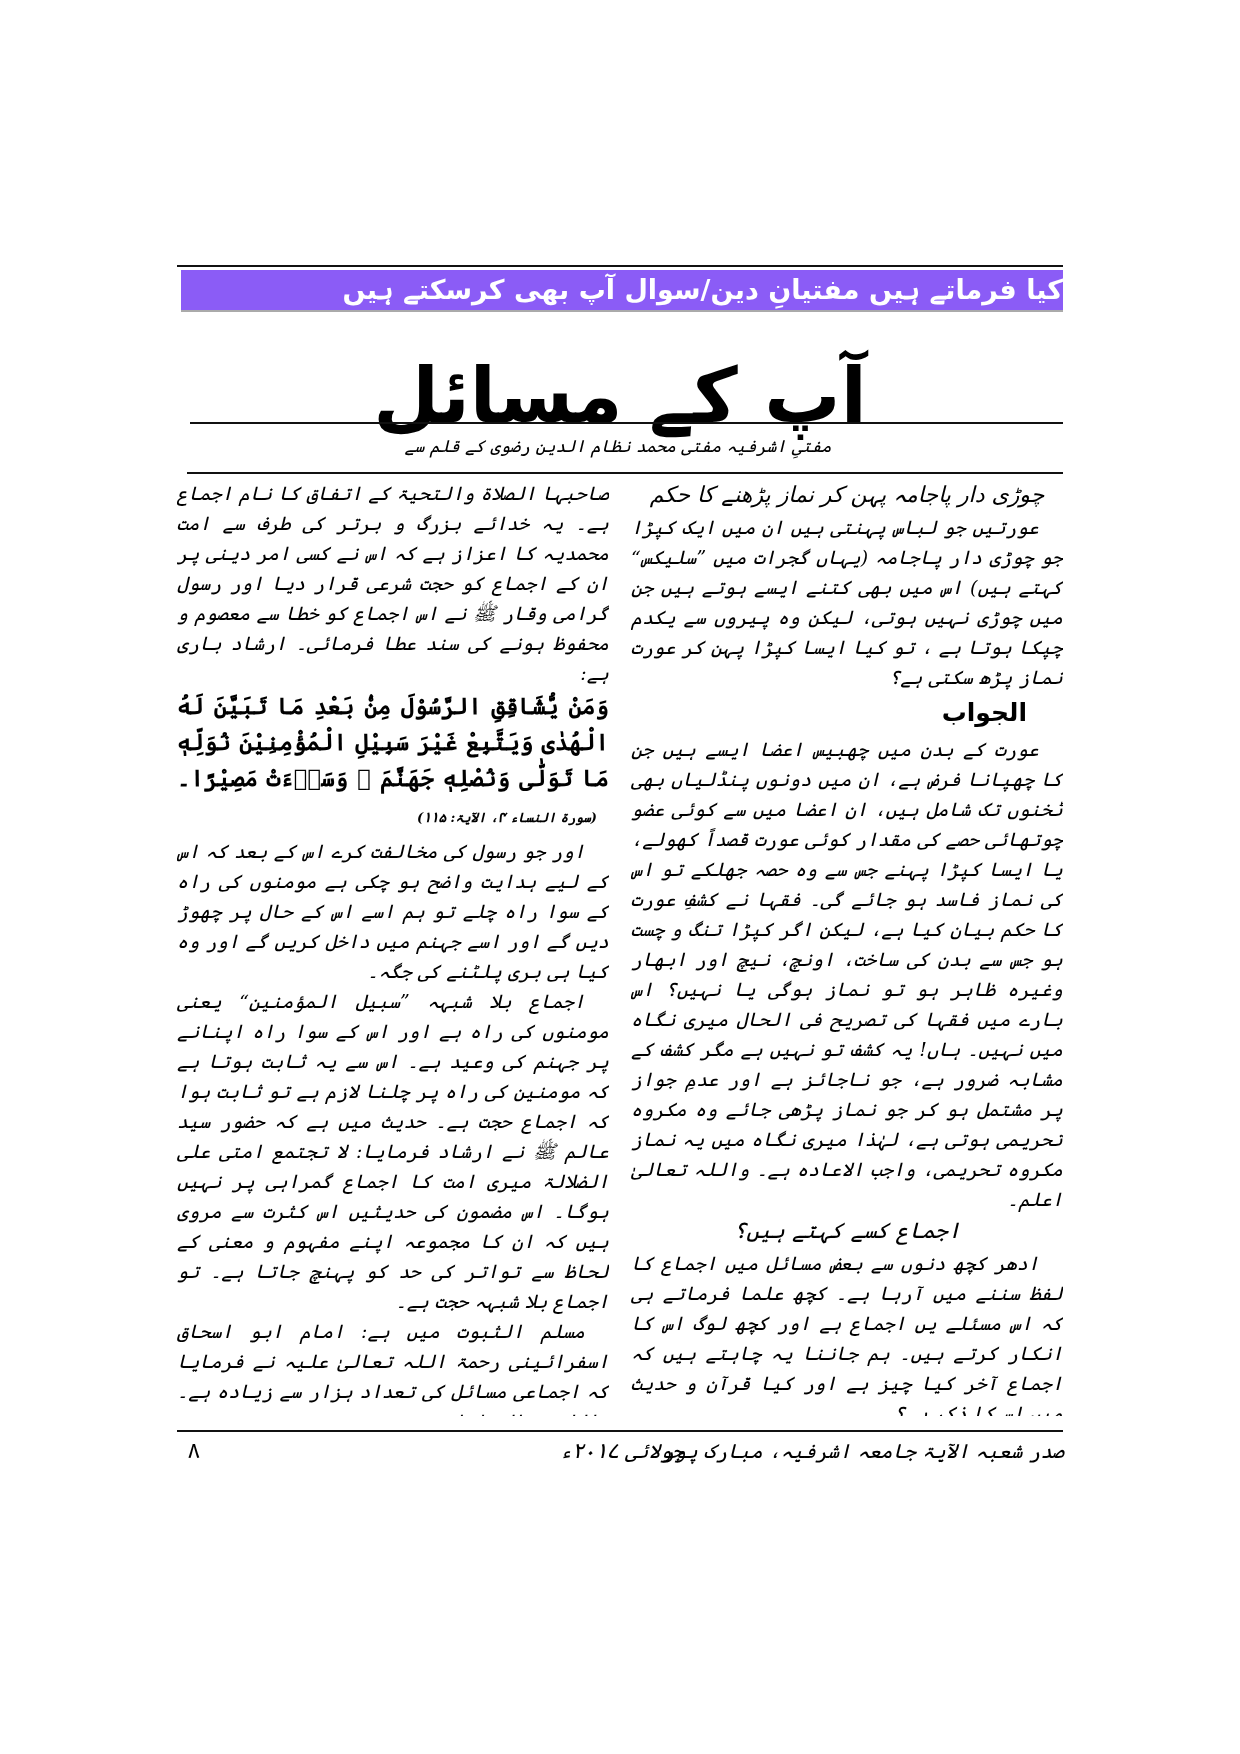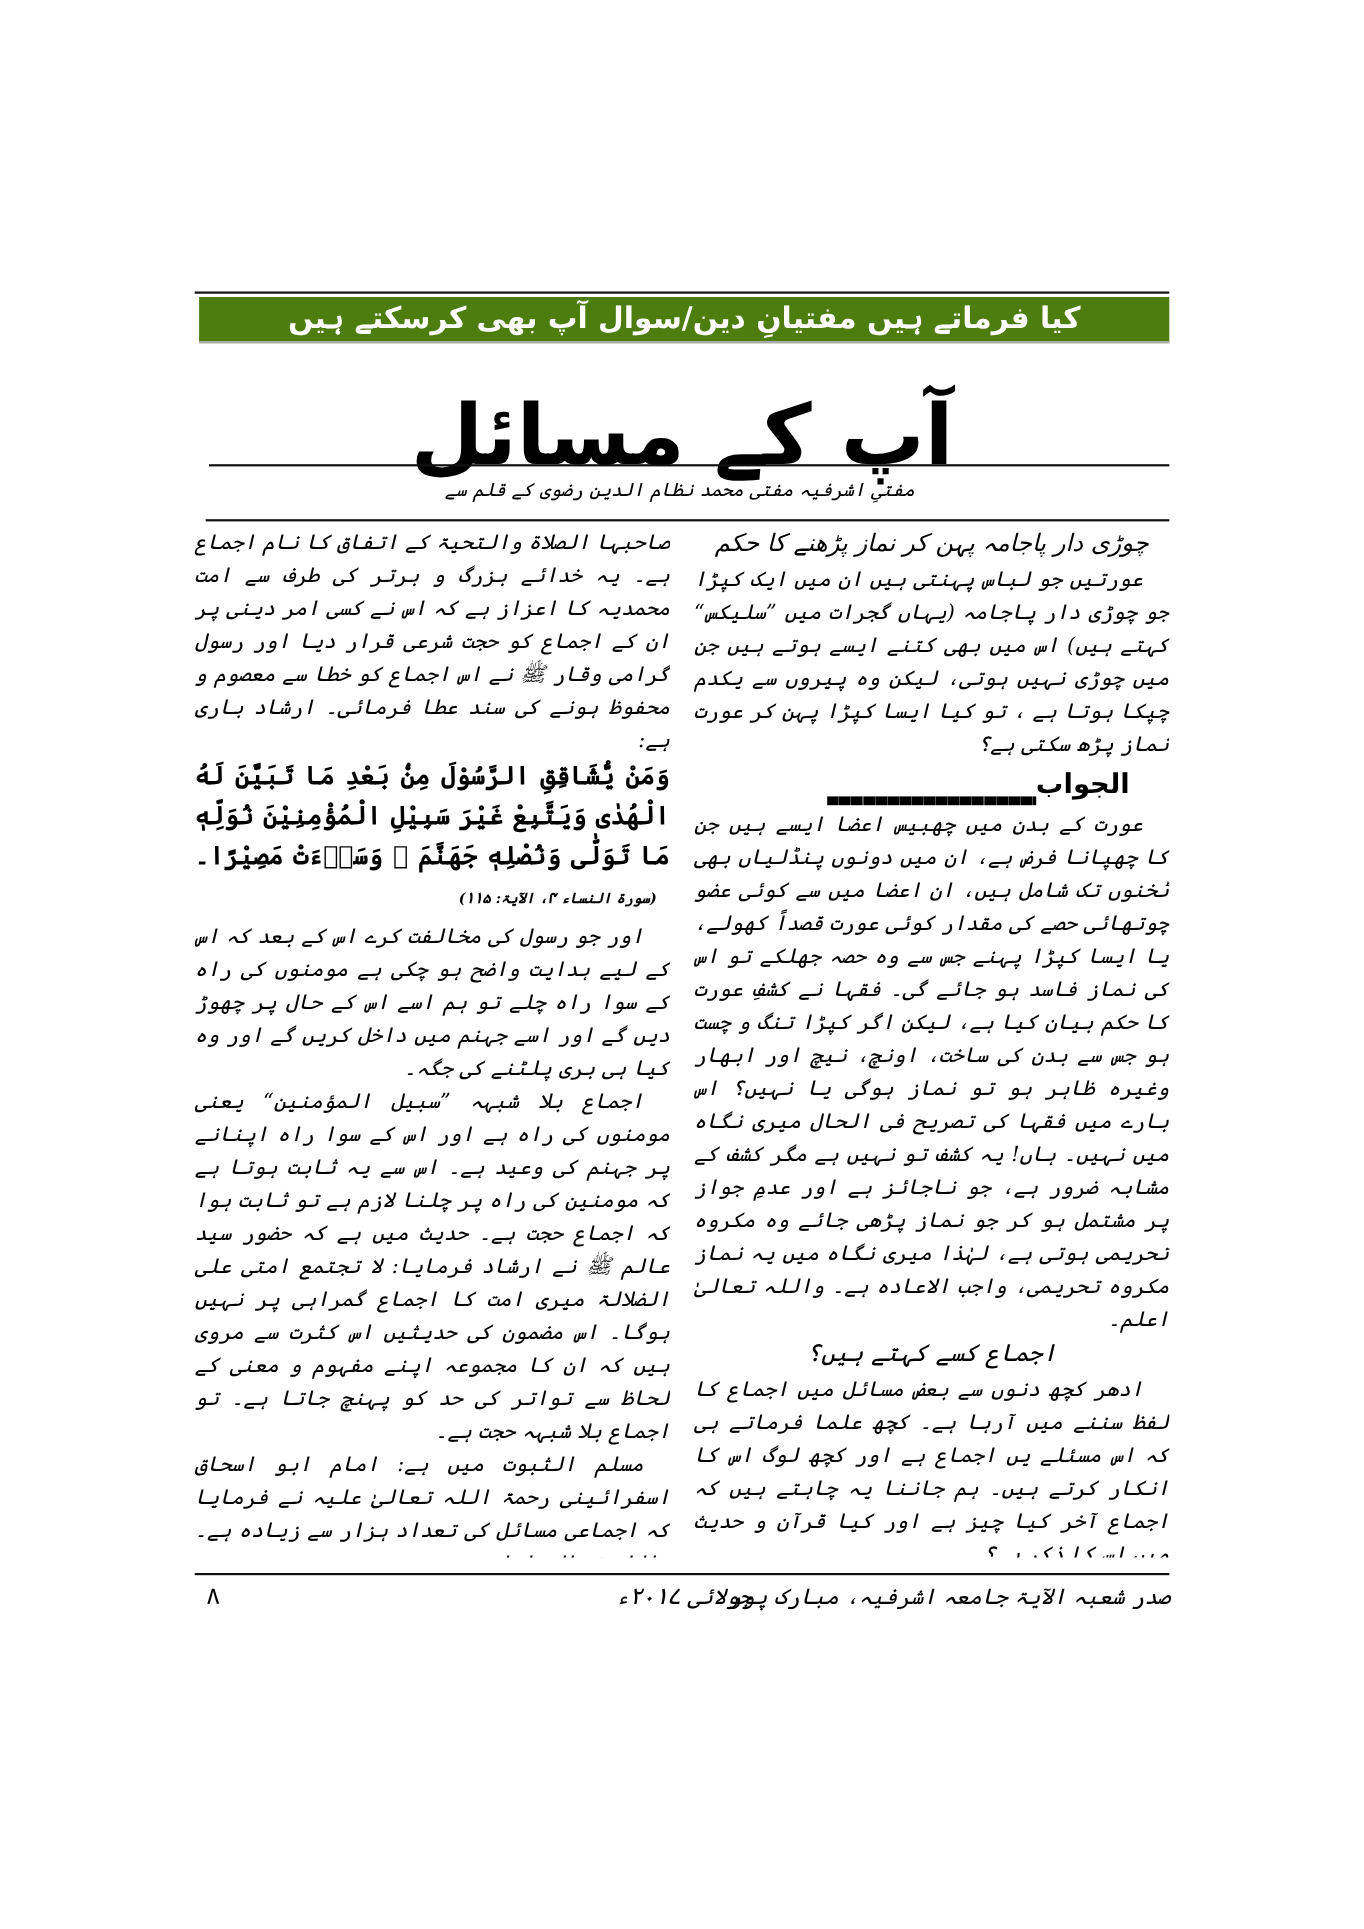--- a/index.html
+++ b/index.html
@@ -24,24 +24,23 @@
   .rule {
     position: absolute;
     background: #111;
   }
   .banner {
     position: absolute;
     left: 181px;
     top: 270px;
     width: 882px;
     height: 40px;
-    background: #4d7c0f;
+    background: #8b5cf6;
     display: flex;
     align-items: center;
-    justify-content: center;
     border-bottom: 2px solid #aaa;
   }
   .banner-text {
     color: #fff;
     font-family: "DejaVu Sans", sans-serif;
     font-weight: bold;
     font-size: 27px;
     line-height: 40px;
     white-space: nowrap;
   }
@@ -96,25 +95,26 @@
     font-weight: normal;
     font-style: italic;
     font-size: 22px;
     line-height: 34px;
     text-align: center;
     text-align-last: center;
     margin: 0;
   }
   .answer-heading {
     display: flex;
-    align-items: flex-end;
+    align-items: flex-start;
     justify-content: flex-start;
     height: 38px;
     direction: rtl;
     margin: 2px 0;
+    flex-direction: column;
   }
   .answer-heading .label {
     font-family: "DejaVu Sans", sans-serif;
     font-weight: 900;
     font-size: 25px;
     line-height: 38px;
     padding-right: 36px;
   }
   .answer-heading .bar {
     height: 8px;

